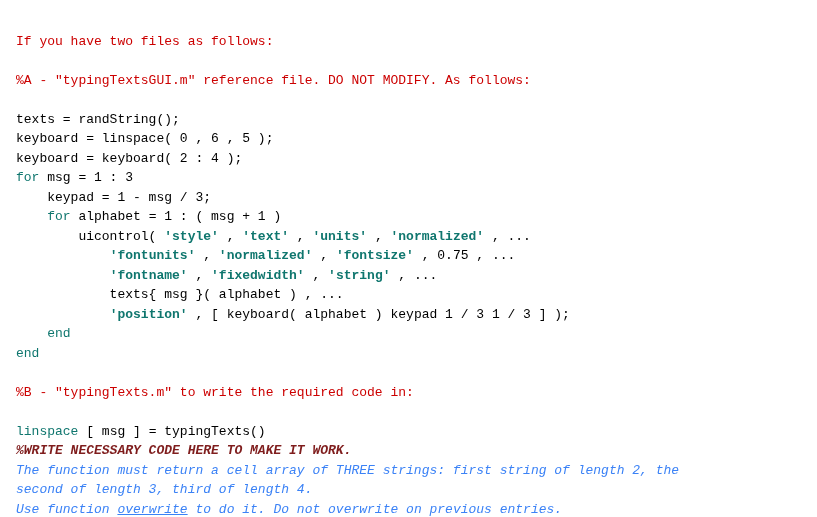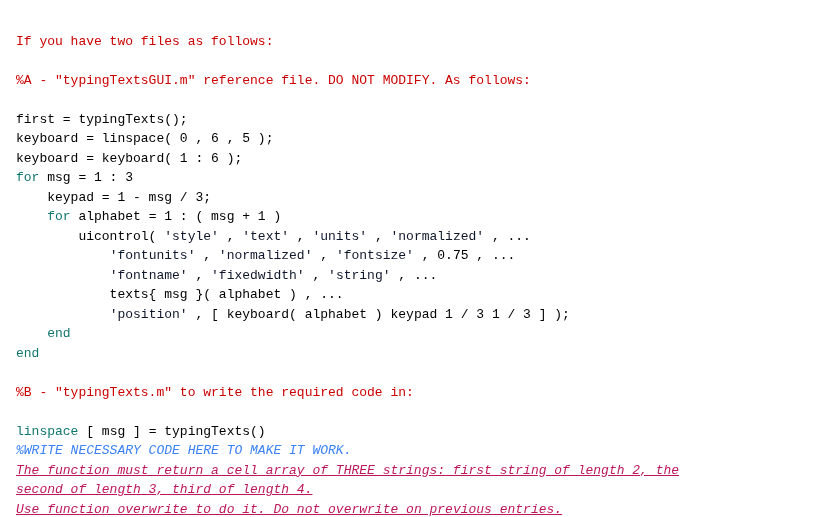--- a/index.html
+++ b/index.html
@@ -18,37 +18,37 @@
       padding: 12px 16px;
     }
     .code-block {
       white-space: pre;
       font-family: 'Courier New', Courier, monospace;
       font-size: 13px;
       line-height: 1.5;
     }
     .red { color: #cc0000; margin-top: 20px; }
     .black { color: #000000; }
-    .italic-black { color: #be185d; font-style: italic; text-decoration: underline; }
+    .italic-black { color: #3b82f6; font-style: italic; }
     .underline { text-decoration: underline; }
-    .string-red { color: #0f172a; }
+    .string-red { color: #0f766e; font-weight: bold; }
     .keyword-blue { color: #0f766e; }
-    .comment-bold { color: #3b82f6; font-weight: normal; font-style: italic; }
+    .comment-bold { color: #7f1d1d; font-weight: bold; font-style: italic; }
   </style>
 </head>
 <body>
 
 <div class="code-block">
 <span class="red">If you have two files as follows:</span>
 
 <span class="red">%A - "typingTextsGUI.m" reference file. DO NOT MODIFY. As follows:</span>
 
-<span class="black">first = typingTexts();</span>
+<span class="black">texts = randString();</span>
 <span class="black">keyboard = linspace( 0 , 6 , 5 );</span>
-<span class="black">keyboard = keyboard( 1 : 6 );</span>
+<span class="black">keyboard = keyboard( 2 : 4 );</span>
 <span class="black"><span class="keyword-blue">for</span> msg = 1 : 3</span>
 <span class="black">    keypad = 1 - msg / 3;</span>
 <span class="black">    <span class="keyword-blue">for</span> alphabet = 1 : ( msg + 1 )</span>
 <span class="black">        uicontrol( <span class="string-red">'style'</span> , <span class="string-red">'text'</span> , <span class="string-red">'units'</span> , <span class="string-red">'normalized'</span> , ...</span>
 <span class="black">            <span class="string-red">'fontunits'</span> , <span class="string-red">'normalized'</span> , <span class="string-red">'fontsize'</span> , 0.75 , ...</span>
 <span class="black">            <span class="string-red">'fontname'</span> , <span class="string-red">'fixedwidth'</span> , <span class="string-red">'string'</span> , ...</span>
 <span class="black">            texts{ msg }( alphabet ) , ...</span>
 <span class="black">            <span class="string-red">'position'</span> , [ keyboard( alphabet ) keypad 1 / 3 1 / 3 ] );</span>
 <span class="black">    <span class="keyword-blue">end</span></span>
 <span class="keyword-blue">end</span>

